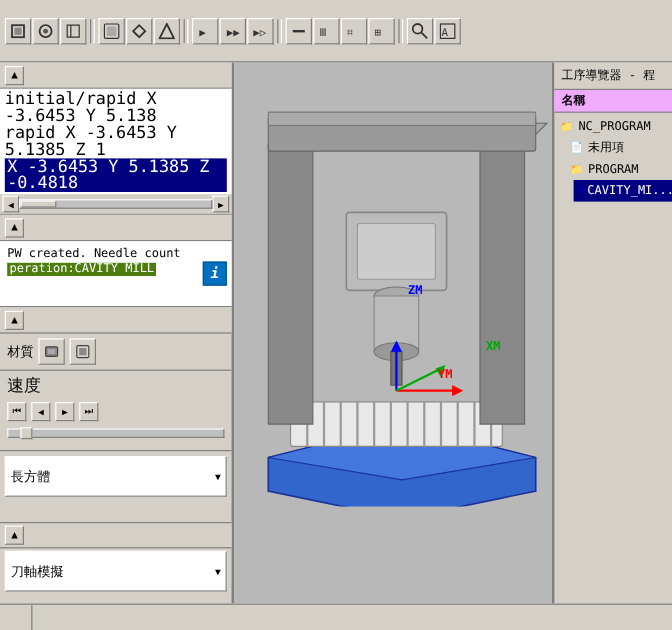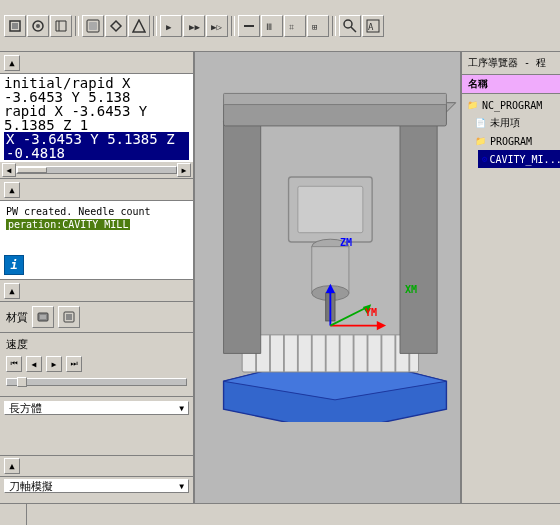--- a/index.html
+++ b/index.html
@@ -219,21 +219,21 @@
       border-left-color: #fff;
       display: flex;
       align-items: center;
       justify-content: center;
       font-size: 8px;
       cursor: pointer;
     }
 
     .lp-dropdown {
       width: 100%;
-      height: 14px;
+      height: 34px;
       background: #fff;
       border: 1px solid #808080;
       border-top-color: #fff;
       border-left-color: #fff;
       display: flex;
       align-items: center;
       justify-content: space-between;
       padding: 0 4px;
       font-size: 11px;
       cursor: pointer;
@@ -460,21 +460,21 @@
           <div class="lp-scroll-thumb"></div>
         </div>
         <div class="lp-arrow-btn">▶</div>
       </div>
     </div>
 
     <div class="lp-section">
       <div class="lp-header">
         <div class="lp-header-arrow">▲</div>
       </div>
-      <div style="display:flex; align-items:flex-start; background:#fff; padding:2px;flex-direction:column;">
+      <div style="display:flex; align-items:center; background:#fff; padding:2px;">
         <div class="msg-area" style="flex:1;">
           <div>PW created. Needle count</div>
           <div>
             <span class="msg-highlight">peration:CAVITY MILL</span>
           </div>
         </div>
         <div class="info-btn">
             <i>i</i>
           </div>
       </div>
@@ -496,21 +496,21 @@
           <svg width="14" height="14" viewBox="0 0 14 14">
             <rect x="2" y="2" width="10" height="10" rx="1" fill="none" stroke="#444" stroke-width="1"></rect>
             <rect x="4" y="4" width="6" height="6" fill="#888"></rect>
           </svg>
         </div>
       </div>
     </div>
 
     <div class="lp-section">
       <div style="padding:4px 6px;">
-        <div style="font-size:11px; margin-bottom:4px;">速度</div>
+        <div style="font-size:14px; margin-bottom:4px;">速度</div>
         <div class="lp-slider-row">
           <div class="lp-play-btn">⏮</div>
           <div class="lp-play-btn">◀</div>
           <div class="lp-play-btn">▶</div>
           <div class="lp-play-btn">⏭</div>
         </div>
         <div class="lp-slider-row">
           <div class="lp-slider-track">
             <div class="lp-slider-thumb"></div>
           </div>

